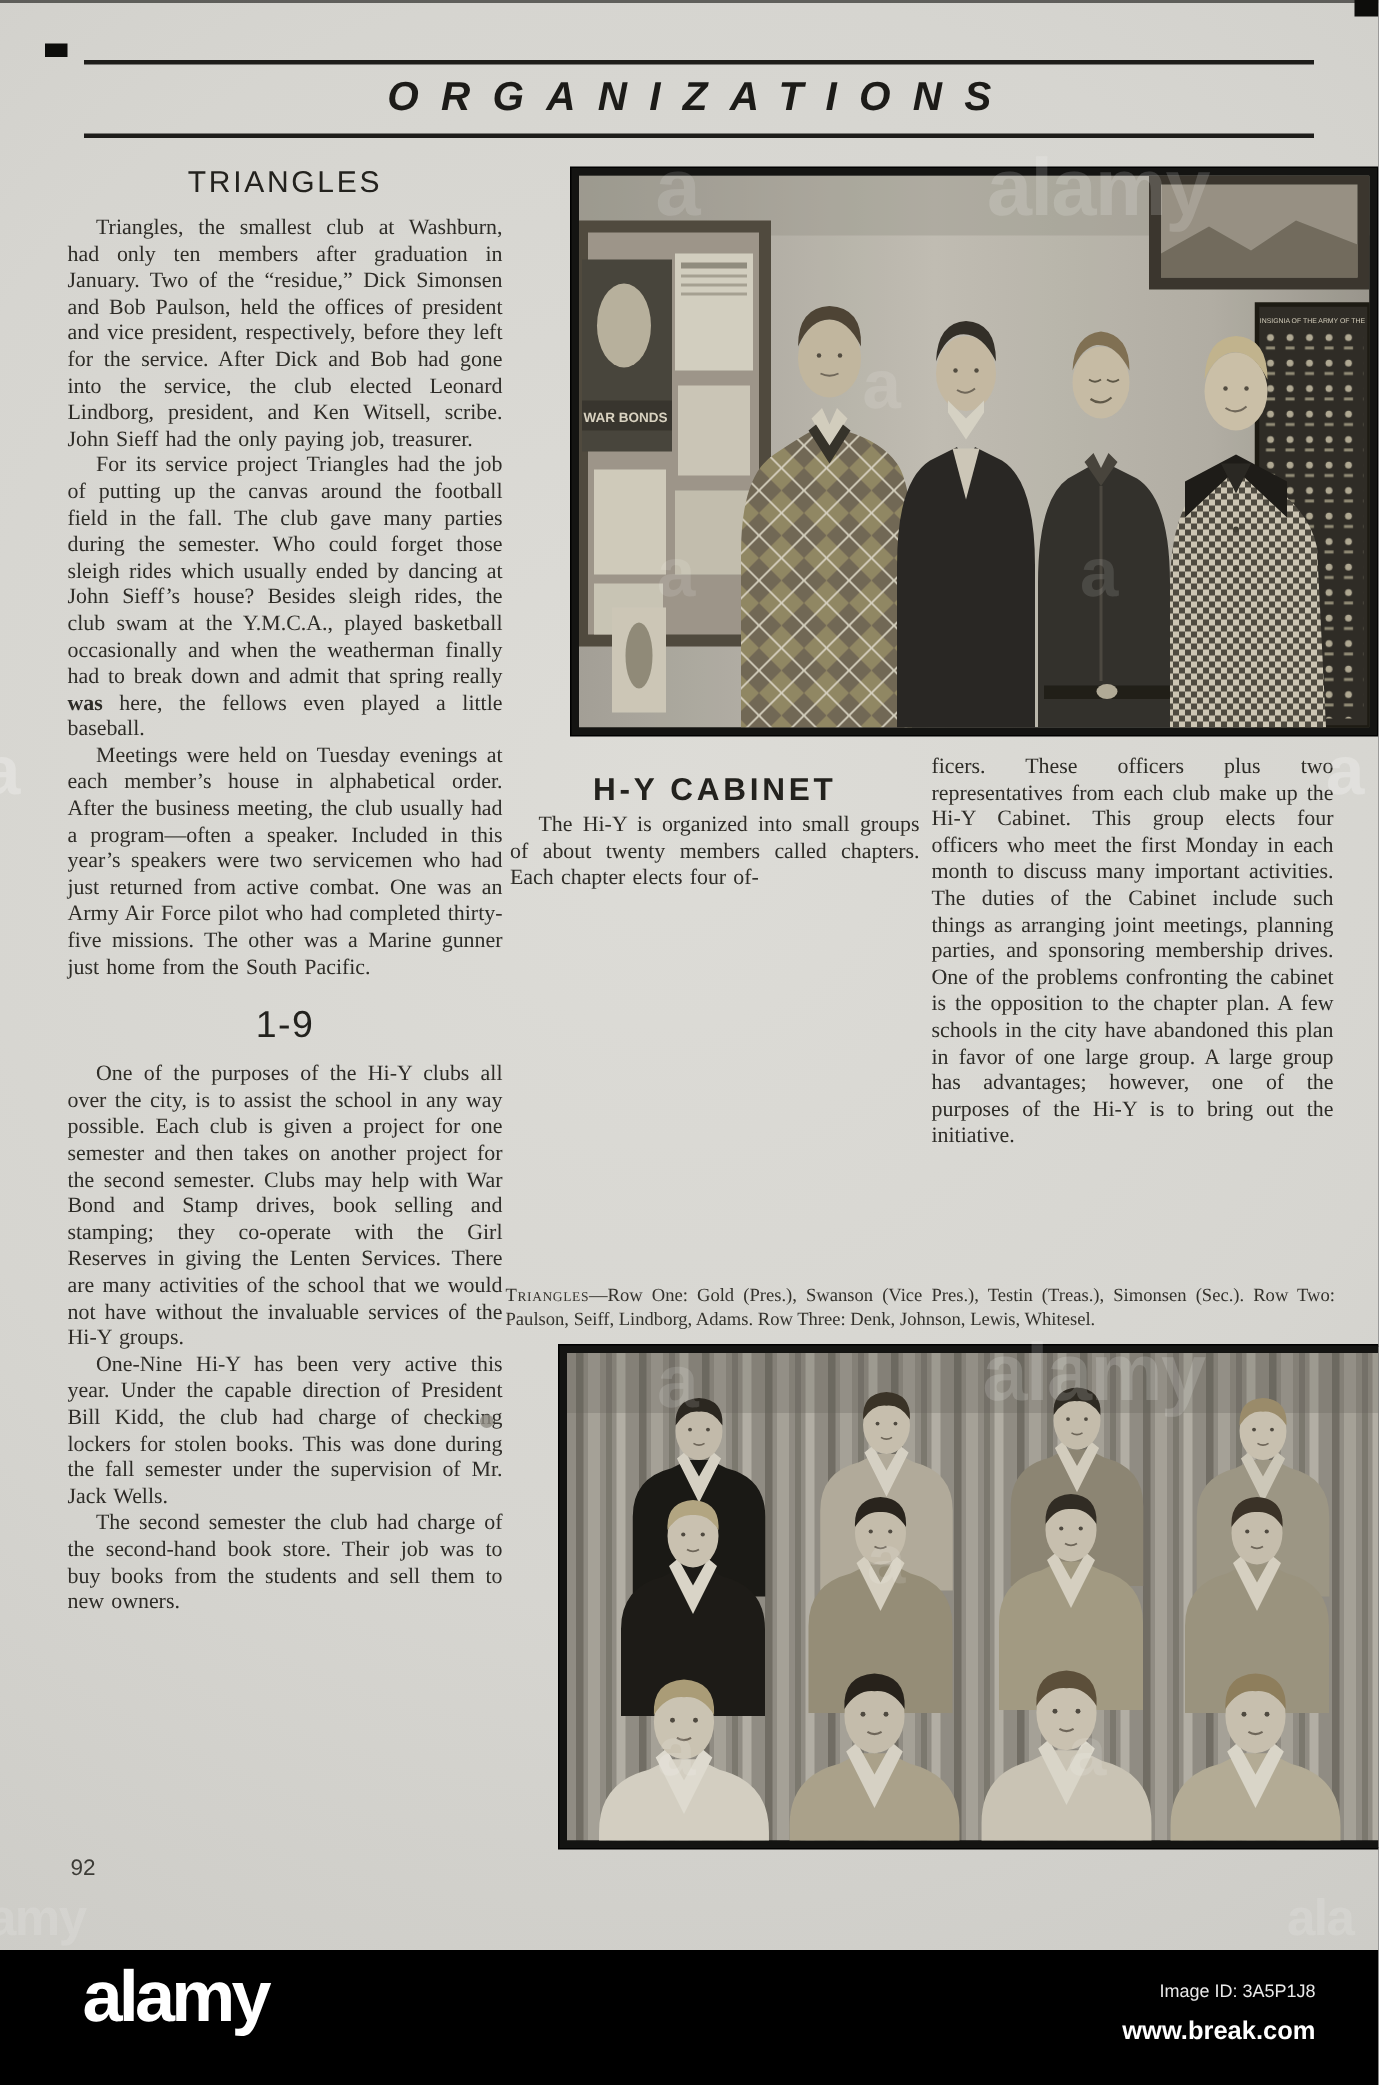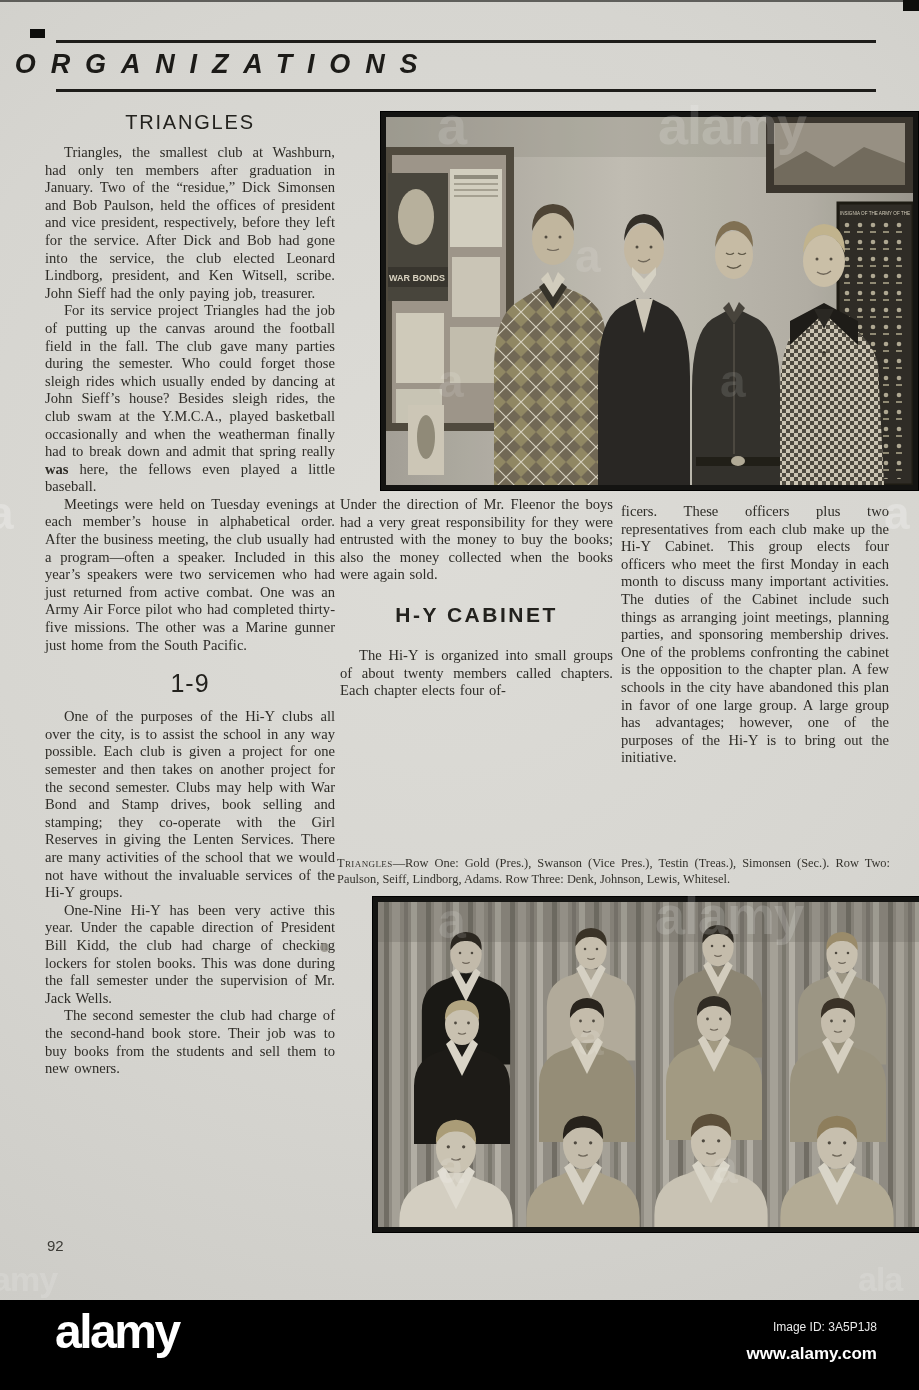--- a/index.html
+++ b/index.html
@@ -1,32 +1,32 @@
 <!DOCTYPE html>
 <html><head>
 <meta charset="utf-8">
 <style>
   html,body{margin:0;padding:0;background:#888;}
   #page{position:relative;width:919px;height:1390px;overflow:hidden;
         background:radial-gradient(circle at 48% 38%, #dddcd7 0%, #d6d5d0 55%, #cbcac5 100%);
         font-family:"Liberation Serif", serif;}
   .abs{position:absolute;}
   .rule{background:#1e1d1a;height:2.5px;}
-  #page-title{left:0;right:0;top:49px;
+  #page-title{left:0;right:0;top:49px;text-align:center;
     font-family:"Liberation Sans",sans-serif;font-style:italic;font-weight:600;
     font-size:27px;letter-spacing:.55em;text-indent:.55em;color:#1c1b18;}
   .colhead{font-family:"Liberation Sans",sans-serif;font-weight:500;
     font-size:20px;letter-spacing:1.8px;color:#23221e;text-align:center;}
   .bodycol p{margin:0;font-size:14.6px;line-height:17.6px;text-align:justify;
     text-indent:19px;color:#2e2c27;word-spacing:.08em;}
   .bodycol p.noindent{text-indent:0;}
   .inhead{font-family:"Liberation Sans",sans-serif;font-weight:400;color:#23221e;
     text-align:center;letter-spacing:1px;}
   #one-nine-head{font-size:25px;margin:15px 0 10px;}
-  #hy-head{font-size:21px;font-weight:600;letter-spacing:2.5px;margin:19px 0 20px;}
+  #hy-head{font-size:21px;font-weight:600;letter-spacing:2.5px;margin:19px 0 3px;}
   .caption{font-size:12.5px;line-height:15.5px;text-align:justify;color:#34322c;margin:0;}
   .sc{font-variant:small-caps;letter-spacing:.4px;}
   .photoframe{background:#141412;padding:5px;box-shadow:0 0 0 1px #000;margin-left:40px;}
   .photoframe svg{display:block;}
   .wm{position:absolute;color:rgba(255,255,255,.38);pointer-events:none;
     font-family:"Liberation Sans",sans-serif;font-weight:800;letter-spacing:-1px;line-height:1;}
   #pagenum{font-family:"Liberation Sans",sans-serif;font-size:15px;color:#3c3b36;}
   #alamy-bar{left:0;top:1300px;width:919px;height:90px;background:#000;}
   #alamy-logo{left:55px;top:1308px;font-family:"Liberation Sans",sans-serif;
     font-weight:800;font-size:48px;letter-spacing:-2.5px;color:#fff;line-height:1;}
@@ -168,21 +168,20 @@
         <path d="M404,204 L438,186 L472,204 L472,228 L438,196 L404,228 Z" fill="#14120e"></path>
         <path d="M428,192 L438,212 L448,192 Z" fill="#211f1a"></path>
         <circle cx="438" cy="236" r="2" fill="#3b372e"></circle>
           <circle cx="438" cy="262" r="2" fill="#3b372e"></circle>
       </g>
       <rect width="527" height="368" fill="#b0aca2" opacity=".07"></rect>
     </svg>
   </div>
 
   <div class="abs bodycol" style="left:340px;top:496px;width:273px;">
-    <p class="noindent">Under the direction of Mr. Fleenor the boys had a very great responsibility for they were entrusted with the money to buy the books; also the money collected when the books were again sold.</p>
     <div id="hy-head" class="inhead">H-Y CABINET</div>
     <p>The Hi-Y is organized into small groups of about twenty members called chapters. Each chapter elects four of-</p>
   </div>
 
   <div class="abs" style="left:621px;top:497px;width:268px;">
     <div class="bodycol" style="margin-top:6px;">
       <p class="noindent">ficers. These officers plus two representatives from each club make up the Hi-Y Cabinet. This group elects four officers who meet the first Monday in each month to discuss many important activities. The duties of the Cabinet include such things as arranging joint meetings, planning parties, and sponsoring membership drives. One of the problems confronting the cabinet is the opposition to the chapter plan. A few schools in the city have abandoned this plan in favor of one large group. A large group has advantages; however, one of the purposes of the Hi-Y is to bring out the initiative.</p>
     </div>
   </div>
 
@@ -246,15 +245,15 @@
   <div class="wm" style="left:438px;top:1144px;font-size:46px;opacity:.3;">a</div>
   <div class="wm" style="left:712px;top:1144px;font-size:46px;opacity:.3;">a</div>
   <div class="wm" style="left:-12px;top:490px;font-size:46px;opacity:.45;color:rgba(255,255,255,.55);">a</div>
   <div class="wm" style="left:884px;top:490px;font-size:46px;opacity:.45;color:rgba(255,255,255,.55);">a</div>
   <div class="wm" style="left:-8px;top:1262px;font-size:34px;opacity:.35;">amy</div>
   <div class="wm" style="left:858px;top:1262px;font-size:34px;opacity:.35;">ala</div>
 
   <div id="alamy-bar" class="abs"></div>
   <div id="alamy-logo" class="abs">alamy</div>
   <div id="alamy-id" class="abs">Image ID: 3A5P1J8</div>
-  <div id="alamy-url" class="abs">www.alamy.com</div>
+  <div id="alamy-url" class="abs">www.break.com</div>
 
 </div>
 
 </body></html>

